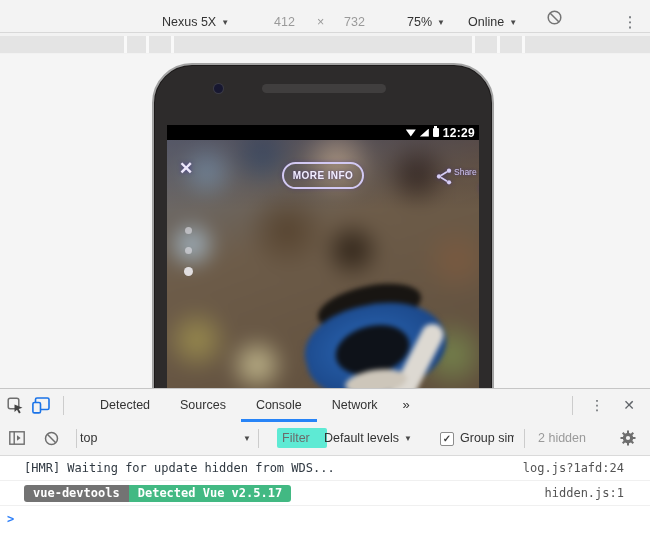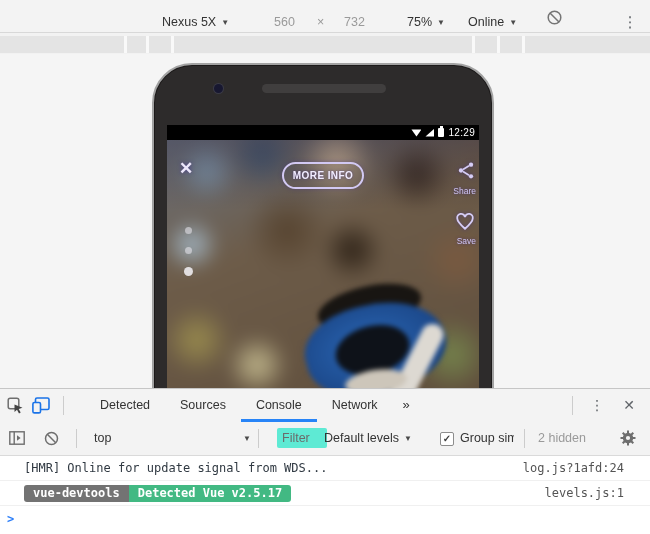--- a/index.html
+++ b/index.html
@@ -32,21 +32,21 @@
   #speaker{position:absolute;left:108px;top:19px;width:124px;height:9px;border-radius:5px;background:#403e3e}
   #screen{position:absolute;left:13px;top:60px;width:312px;height:360px;background:#000;overflow:hidden}
 
   
   #statusbar{position:absolute;left:0;top:0;width:312px;height:15px;background:#000}
   #status-right{position:absolute;right:4px;top:0;height:15px;display:flex;align-items:center;gap:4px}
   #wifi-icon{width:10px;height:8px;background:#fff;clip-path:polygon(50% 100%,0 12%,100% 12%)}
   #cell-icon{width:9px;height:8px;background:#fff;clip-path:polygon(100% 0,100% 100%,0 100%)}
   #batt-icon{width:6px;height:9px;background:#fff;border-radius:1px;position:relative}
   #batt-icon:before{content:"";position:absolute;left:1.5px;top:-2px;width:3px;height:2px;background:#fff}
-  #status-time{color:#fff;font-size:10px;font-weight:normal;letter-spacing:.3px}
+  #status-time{color:#fff;font-size:12px;font-weight:bold;letter-spacing:.3px}
 
   
   #app-image{position:absolute;left:0;top:15px;width:312px;height:345px;overflow:hidden;background:#6a5a48}
   #photo-blur{position:absolute;left:-20px;top:-20px;width:352px;height:300px;filter:blur(8px);
     background:
      radial-gradient(circle 45px at 60px 50px,#7e95a8 0%,rgba(126,149,168,0) 70%),
      radial-gradient(circle 50px at 115px 35px,#45586e 0%,rgba(69,88,110,0) 70%),
      radial-gradient(circle 55px at 190px 40px,#c8b194 0%,rgba(200,177,148,0) 70%),
      radial-gradient(circle 50px at 270px 55px,#3a2d24 0%,rgba(58,45,36,0) 70%),
      radial-gradient(circle 40px at 45px 125px,#a3b6c4 0%,rgba(163,182,196,0) 70%),
@@ -69,21 +69,21 @@
   
   #app-ui{position:absolute;inset:0;color:#d6cdf6}
   #app-ui .shade{position:absolute;left:0;top:0;width:312px;height:70px;
     background:linear-gradient(rgba(20,10,40,.25),rgba(20,10,40,0))}
   #close-x{position:absolute;left:12px;top:18px;font-size:17px;font-weight:bold;color:#ece7fb;
     text-shadow:0 0 4px rgba(60,40,140,.7);cursor:pointer}
   #more-info-btn{position:absolute;left:115px;top:22px;width:78px;height:23px;
     border:2px solid #d2c9f3;border-radius:14px;display:flex;align-items:center;justify-content:center;
     font-size:10px;font-weight:bold;letter-spacing:.4px;color:#f1edff;
     text-shadow:0 0 3px rgba(60,40,140,.6);box-shadow:0 0 4px rgba(60,40,140,.35);cursor:pointer}
-  #right-rail{position:absolute;right:3px;top:20px;width:42px;display:flex;flex-direction:column;align-items:flex-end}
+  #right-rail{position:absolute;right:3px;top:26px;width:42px;display:flex;align-items:flex-start}
   #right-rail .lbl{font-size:8.5px;color:#cfc5f1;text-shadow:0 0 3px rgba(60,40,140,.7);margin-top:1px}
   #right-rail svg{filter:drop-shadow(0 0 2px rgba(60,40,140,.6))}
   #page-dots{position:absolute;left:16px;top:87px;width:10px}
   #page-dots .dot{border-radius:50%;background:rgba(235,233,240,.55);width:7px;height:7px;margin:0 auto 13px}
   #page-dots .dot.active{width:9px;height:9px;background:rgba(245,243,248,.85)}
 
   
   #devtools{position:absolute;left:0;top:388px;width:650px;height:146px;background:#fff;border-top:1px solid #c6c6c6}
   #tabbar{position:absolute;left:0;top:0;width:650px;height:33px;background:#f3f3f3}
   #tabbar .vdiv{position:absolute;top:7px;width:1px;height:19px;background:#ccc}
@@ -122,21 +122,21 @@
   .badge-dark{background:#737373;border-radius:3px 0 0 3px}
   .badge-green{background:#42b983;border-radius:0 3px 3px 0}
   #prompt-row{height:26px;display:flex;align-items:center;padding-left:7px}
   #prompt-chevron{color:#2d7ff9;font-weight:bold;font-size:12px}
 </style>
 </head>
 <body>
 
 <div id="device-toolbar">
   <span class="item" style="left:162px"><span>Nexus 5X</span><span class="caret">▼</span></span>
-  <span class="item dim" style="left:274px">560</span>
+  <span class="item dim" style="left:274px">412</span>
   <span class="item dim" style="left:317px">×</span>
   <span class="item dim" style="left:344px">732</span>
   <span class="item" style="left:407px"><span>75%</span><span class="caret">▼</span></span>
   <span class="item" style="left:468px"><span>Online</span><span class="caret">▼</span></span>
   <span class="item" id="rotate-icon">
     <svg width="17" height="17" viewBox="0 0 17 17">
         <circle cx="8.5" cy="8.5" r="6.3" stroke="#757575" stroke-width="1.5" fill="none"></circle>
         <line x1="4" y1="4" x2="13" y2="13" stroke="#757575" stroke-width="1.5"></line>
       </svg>
   </span>
@@ -245,21 +245,21 @@
           <path d="M8 4.2 L11.6 7 L8 9.8 Z" fill="#6e6e6e"></path>
         </svg>
     </span>
     <span id="clear-btn">
       <svg width="15" height="15" viewBox="0 0 15 15">
           <circle cx="7.5" cy="7.5" r="6" stroke="#6e6e6e" stroke-width="1.5" fill="none"></circle>
           <line x1="3.3" y1="3.3" x2="11.7" y2="11.7" stroke="#6e6e6e" stroke-width="1.5"></line>
         </svg>
     </span>
     <div class="vdiv" style="left:76px"></div>
-    <span class="txt" style="left:94px">top</span>
+    <span class="txt" style="left:80px">top</span>
     <span class="txt caret" style="left:238px;line-height:33px">▼</span>
     <div class="vdiv" style="left:258px"></div>
     <input id="filter-input" placeholder="Filter" style="">
     <span class="txt" style="left:324px"><span>Default levels</span><span class="caret">▼</span></span>
     <span id="group-check">✓</span>
     <span class="txt" id="group-label">Group similar</span>
     <div class="vdiv" style="left:524px"></div>
     <span class="txt dim" style="left:538px">2 hidden</span>
     <span id="gear-btn">
       <svg width="16" height="16" viewBox="0 0 16 16" fill="#6e6e6e">
@@ -273,25 +273,25 @@
           <rect x="0.5" y="7" width="3.2" height="2" transform="rotate(45 8 8)"></rect>
           <rect x="12.3" y="7" width="3.2" height="2" transform="rotate(45 8 8)"></rect>
         </g>
         <path fill-rule="evenodd" d="M8 2.8 A5.2 5.2 0 1 0 8 13.2 A5.2 5.2 0 1 0 8 2.8 Z M8 5.9 A2.1 2.1 0 1 1 8 10.1 A2.1 2.1 0 1 1 8 5.9 Z"></path>
       </svg>
     </span>
   </div>
 
   <div id="console-msgs">
     <div class="msg-row">
-      <span>[HMR] Online for update signal from WDS...</span>
+      <span>[HMR] Waiting for update hidden from WDS...</span>
       <span class="msg-link">log.js?1afd:24</span>
     </div>
     <div class="msg-row">
       <span class="badge badge-dark">vue-devtools</span>
       <span class="badge badge-green">Detected Vue v2.5.17</span>
-      <span class="msg-link">levels.js:1</span>
+      <span class="msg-link">hidden.js:1</span>
     </div>
     <div id="prompt-row">
       <span id="prompt-chevron">&gt;</span>
     </div>
   </div>
 </div>
 
 </body></html>

